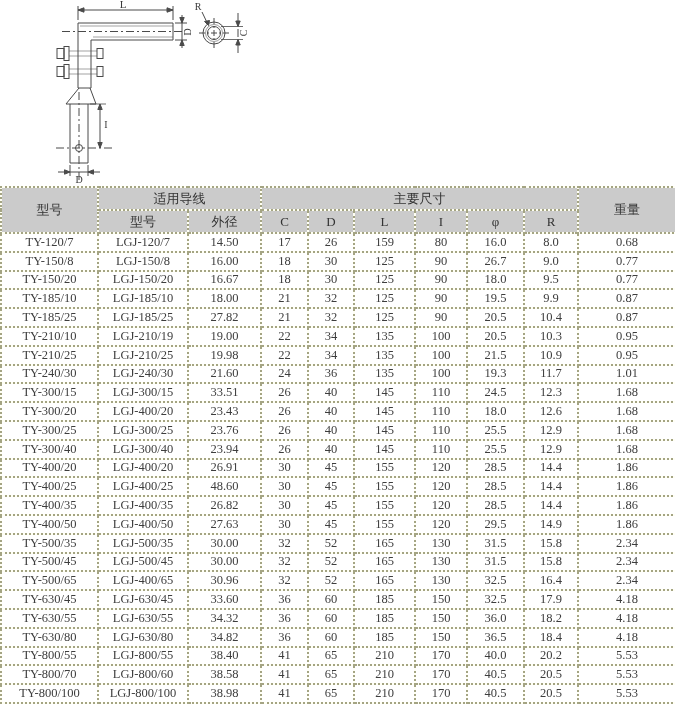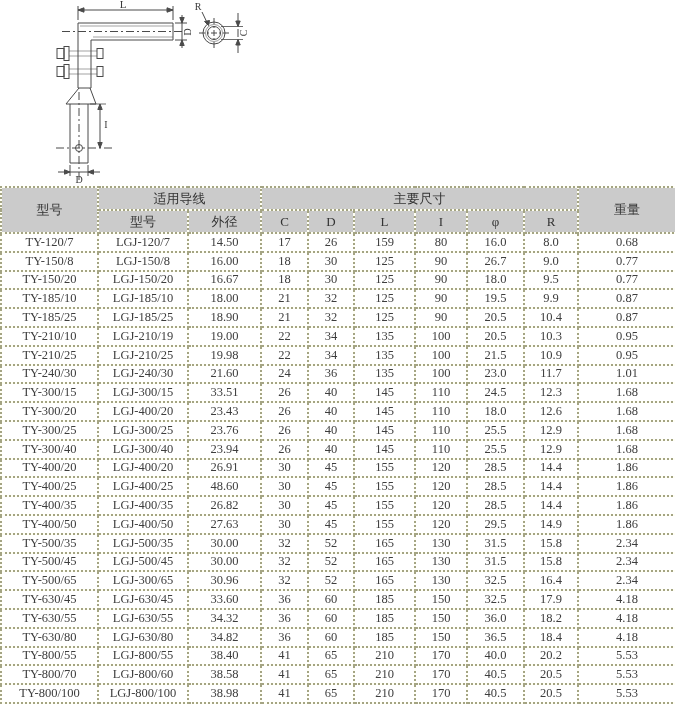--- a/index.html
+++ b/index.html
@@ -202,21 +202,21 @@
         <td>32</td>
         <td>125</td>
         <td>90</td>
         <td>19.5</td>
         <td>9.9</td>
         <td>0.87</td>
       </tr>
       <tr>
         <td>TY-185/25</td>
         <td>LGJ-185/25</td>
-        <td>18.90</td>
+        <td>27.82</td>
         <td>21</td>
         <td>32</td>
         <td>125</td>
         <td>90</td>
         <td>20.5</td>
         <td>10.4</td>
         <td>0.87</td>
       </tr>
       <tr>
         <td>TY-210/10</td>
@@ -243,21 +243,21 @@
         <td>0.95</td>
       </tr>
       <tr>
         <td>TY-240/30</td>
         <td>LGJ-240/30</td>
         <td>21.60</td>
         <td>24</td>
         <td>36</td>
         <td>135</td>
         <td>100</td>
-        <td>23.0</td>
+        <td>19.3</td>
         <td>11.7</td>
         <td>1.01</td>
       </tr>
       <tr>
         <td>TY-300/15</td>
         <td>LGJ-300/15</td>
         <td>33.51</td>
         <td>26</td>
         <td>40</td>
         <td>145</td>
@@ -369,21 +369,21 @@
         <td>32</td>
         <td>52</td>
         <td>165</td>
         <td>130</td>
         <td>31.5</td>
         <td>15.8</td>
         <td>2.34</td>
       </tr>
       <tr>
         <td>TY-500/65</td>
-        <td>LGJ-300/65</td>
+        <td>LGJ-400/65</td>
         <td>30.96</td>
         <td>32</td>
         <td>52</td>
         <td>165</td>
         <td>130</td>
         <td>32.5</td>
         <td>16.4</td>
         <td>2.34</td>
       </tr>
       <tr>

